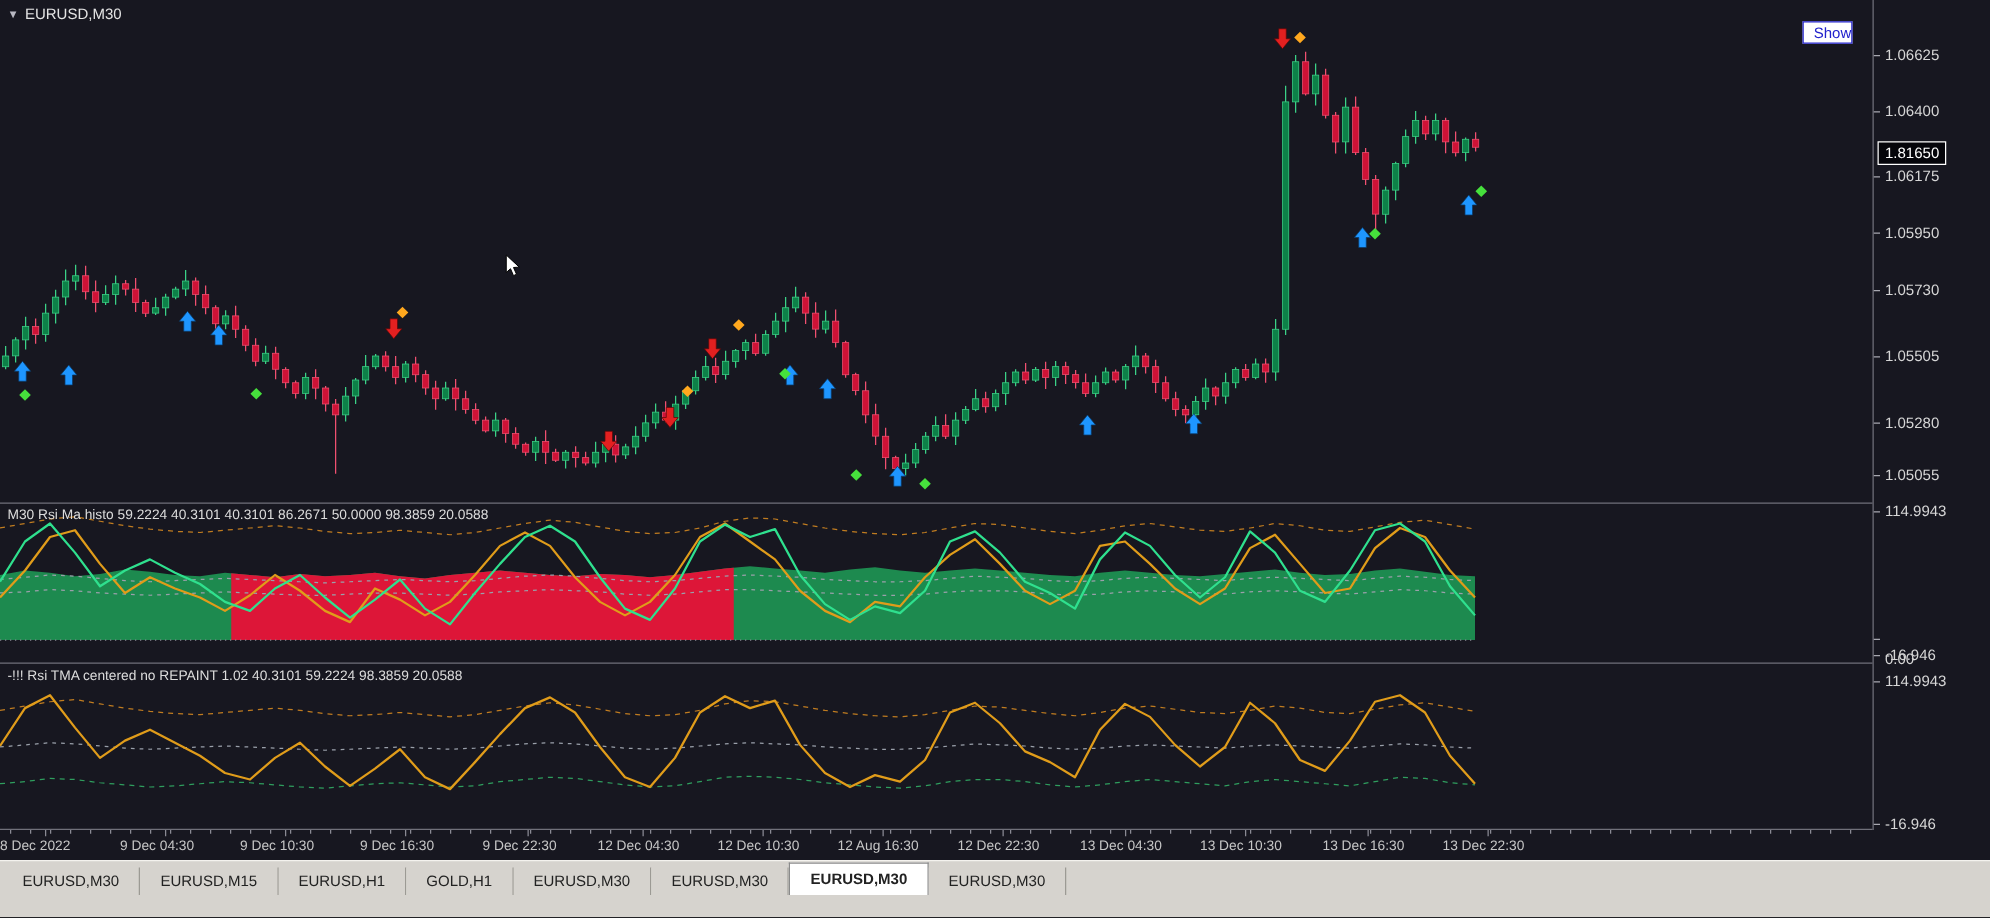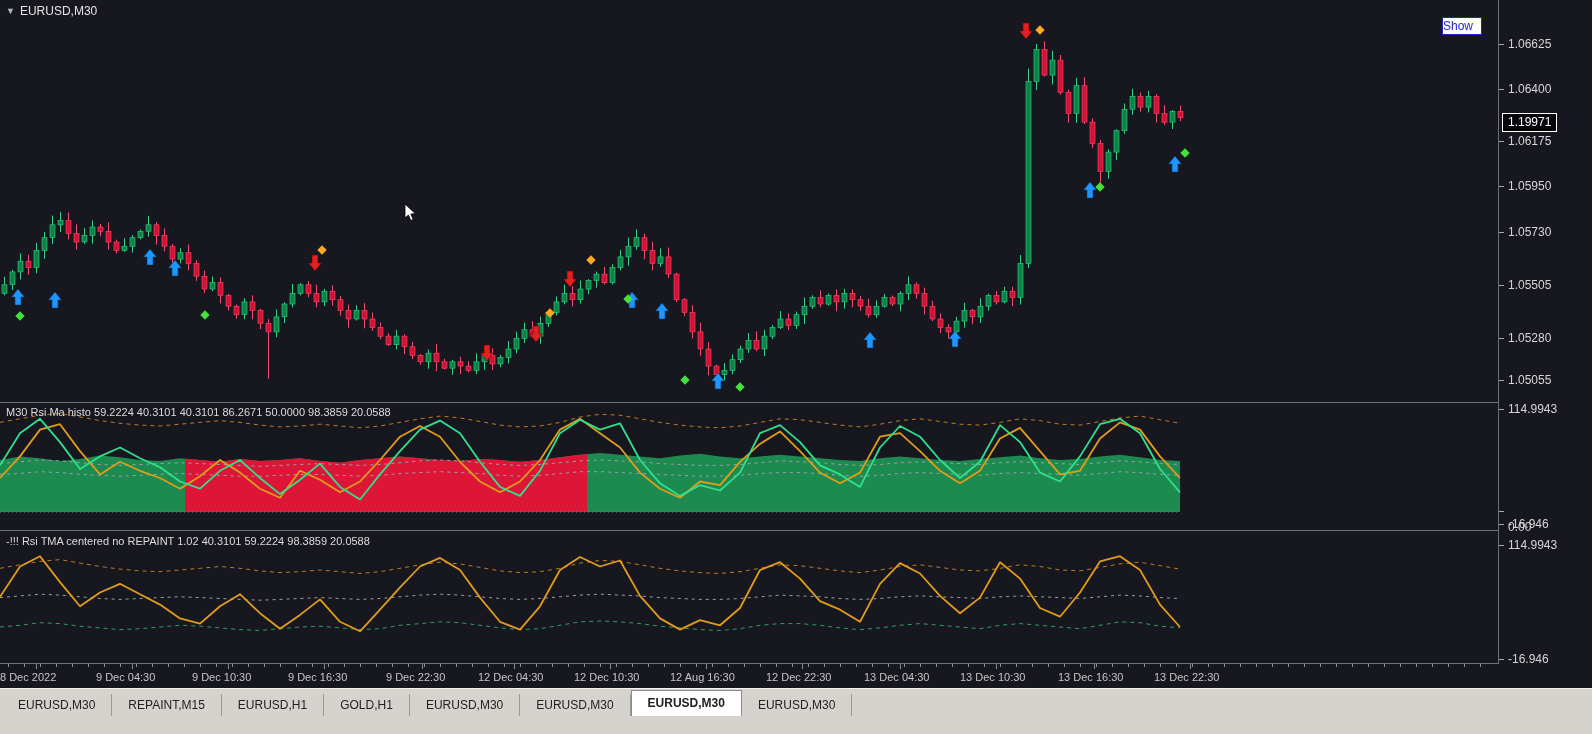--- a/index.html
+++ b/index.html
@@ -7,21 +7,21 @@
   svg.panel{position:absolute;left:0;display:block;}
   #main-svg{top:0;}
   #ind1-svg{top:403px;}
   #ind2-svg{top:531px;}
   .divider{position:absolute;left:0;width:1592px;height:1px;background:#70707a;}
   .chart-title{position:absolute;top:4px;left:6px;color:#e4e4e4;font-size:12px;white-space:nowrap;}
   .chart-title .dd{color:#b8b8c2;font-size:9px;margin-right:5px;vertical-align:1px;}
   .ind-title{position:absolute;left:6px;color:#dcdcdc;font-size:11px;white-space:nowrap;}
   #ind1-title{top:406px;}
   #ind2-title{top:535px;}
-  .show-btn{position:absolute;left:1442px;top:17px;width:40px;height:18px;background:#ffffff;border:1px solid #2222cc;color:#2222cc;font-size:12px;line-height:15px;text-align:left;padding:0;font-family:"Liberation Sans",sans-serif;}
+  .show-btn{position:absolute;left:1442px;top:17px;width:40px;height:18px;background:#ffffff;border:1px solid #2222cc;color:#2222cc;font-size:12px;line-height:15px;text-align:right;padding:0;font-family:"Liberation Sans",sans-serif;}
   .vaxis{position:absolute;left:1498px;top:0;width:94px;height:664px;background:#171720;border-left:1px solid #70707a;}
   .axis-label{position:absolute;left:9px;color:#d6d6d6;font-size:12px;white-space:nowrap;}
   .tick{position:absolute;left:0;width:5px;height:1px;background:#a8a8b0;}
   .cur-price{position:absolute;left:3px;background:#05050a;border:1px solid #ffffff;color:#ffffff;font-size:12px;padding:1px 5px 2px;white-space:nowrap;}
   .time-axis{position:absolute;top:664px;left:0;width:1356px;height:24px;background:#171720;}
   .time-label{position:absolute;top:7px;color:#c6c6c6;font-size:11px;white-space:nowrap;}
   .time-tick{position:absolute;top:0;width:1px;background:#8a8a94;}
   .tabbar{position:absolute;top:688px;left:0;width:1592px;height:46px;background:#d6d3ce;border-top:1px solid #f4f2ee;box-sizing:border-box;}
   .tabs{position:absolute;top:4px;left:2px;display:flex;align-items:flex-end;}
   .tab{height:22px;line-height:22px;padding:0 16px;font-size:12px;color:#222;background:#d6d3ce;border-right:1px solid #9c9a94;white-space:nowrap;}
@@ -411,21 +411,21 @@
       <span class="axis-label" style="top: 402px;">114.9943</span>
       <div class="tick" style="top: 409px;"></div>
       <span class="axis-label" style="top: 504px; margin-top: 16px;">0.00</span>
       <div class="tick" style="top: 511px;"></div>
       <span class="axis-label" style="top: 517px;">-16.946</span>
       <div class="tick" style="top: 524px;"></div>
       <span class="axis-label" style="top: 538px;">114.9943</span>
       <div class="tick" style="top: 545px;"></div>
       <span class="axis-label" style="top: 652px;">-16.946</span>
       <div class="tick" style="top: 659px;"></div>
-      <div class="cur-price" style="top: 113px;">1.19971</div>
+      <div class="cur-price" style="top: 113px;">1.81650</div>
     </div>
 
   <div class="time-axis" id="time-axis">
       <div class="time-tick" style="left: 8px; height: 3px;"></div>
       <div class="time-tick" style="left: 24px; height: 3px;"></div>
       <div class="time-tick" style="left: 40px; height: 3px;"></div>
       <div class="time-tick" style="left: 56px; height: 3px;"></div>
       <div class="time-tick" style="left: 72px; height: 3px;"></div>
       <div class="time-tick" style="left: 88px; height: 3px;"></div>
       <div class="time-tick" style="left: 104px; height: 3px;"></div>
@@ -539,21 +539,21 @@
       <div class="time-tick" style="left: 996px; height: 5px;"></div>
       <span class="time-label" style="left: 1058px;">13 Dec 16:30</span>
       <div class="time-tick" style="left: 1094px; height: 5px;"></div>
       <span class="time-label" style="left: 1154px;">13 Dec 22:30</span>
       <div class="time-tick" style="left: 1190px; height: 5px;"></div>
     </div>
 
   <div class="tabbar">
     <div class="tabs" id="tabs">
         <div class="tab">EURUSD,M30</div>
-        <div class="tab">REPAINT,M15</div>
+        <div class="tab">EURUSD,M15</div>
         <div class="tab">EURUSD,H1</div>
         <div class="tab">GOLD,H1</div>
         <div class="tab">EURUSD,M30</div>
         <div class="tab">EURUSD,M30</div>
         <div class="tab active">EURUSD,M30</div>
         <div class="tab">EURUSD,M30</div>
       </div>
   </div>
 
   <svg class="cursor" width="14" height="20">

